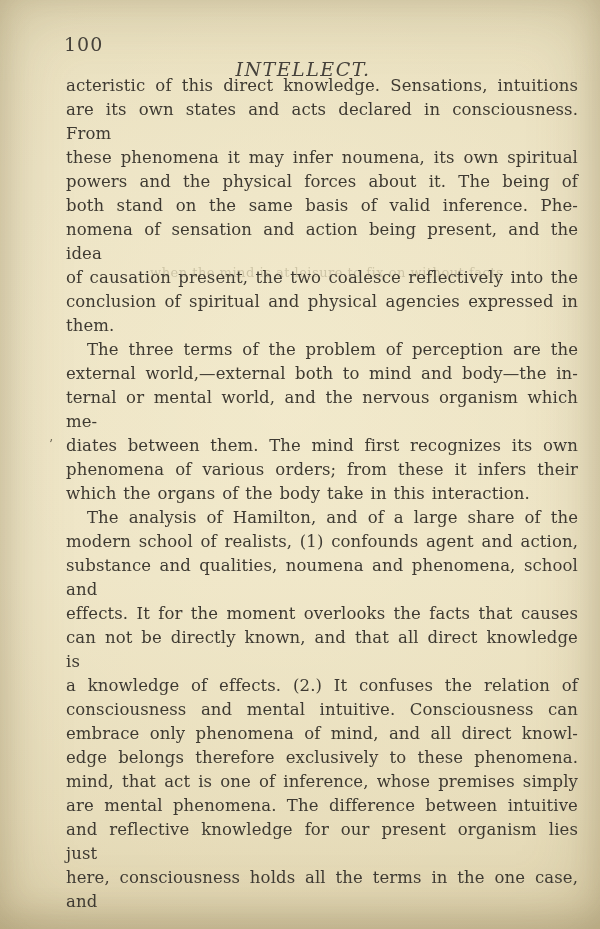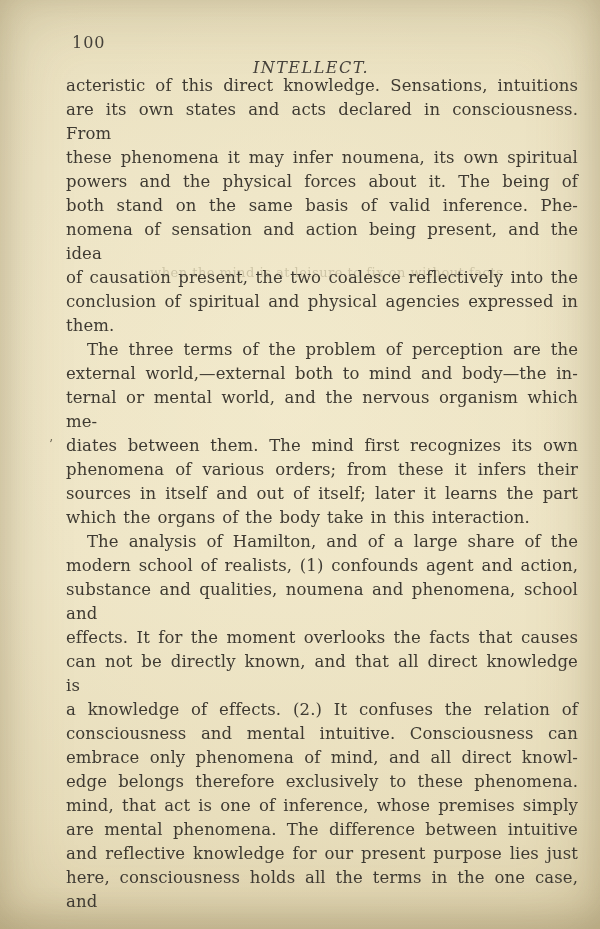--- a/index.html
+++ b/index.html
@@ -16,24 +16,24 @@
       radial-gradient(ellipse 150% 120% at 48% 42%, rgba(255,250,225,0.35), rgba(0,0,0,0) 60%),
       linear-gradient(180deg, #e6dcba 0%, #eae0c0 18%, #ebe1c1 62%, #e5dab7 88%, #ded2ad 100%);
     background-color: #e9dfbe;
     box-shadow: inset 0 0 70px rgba(110, 92, 50, 0.28), inset 0 -12px 30px rgba(100, 84, 45, 0.18);
     font-family: "DejaVu Serif", "Liberation Serif", serif;
     color: #3e3a32;
   }
   .running-header {
     position: absolute;
     top: 33px;
-    left: 70px;
+    left: 62px;
     width: 512px;
     height: 20px;
-    font-size: 16px;
+    font-size: 19px;
     text-decoration: underline;
   }
   .page-number {
     position: absolute;
     left: 2px;
     top: 0;
     letter-spacing: 1px;
     color: #45413a;
   }
   .running-head {
@@ -109,32 +109,31 @@
         <div class="line">of causation present, the two coalesce reflectively into the</div>
         <div class="line">conclusion of spiritual and physical agencies expressed in</div>
         <div class="line flush-left">them.</div>
       </div>
       <div class="paragraph">
         <div class="line indent">The three terms of the problem of perception are the</div>
         <div class="line">external world,—external both to mind and body—the in-</div>
         <div class="line">ternal or mental world, and the nervous organism which me-</div>
         <div class="line">diates between them.  The mind first recognizes its own</div>
         <div class="line">phenomena of various orders; from these it infers their</div>
-        <div class="line">sources in itself and out of itself; later it learns the part</div>
         <div class="line flush-left">which the organs of the body take in this interaction.</div>
       </div>
       <div class="paragraph">
         <div class="line indent">The analysis of Hamilton, and of a large share of the</div>
         <div class="line">modern school of realists, (1) confounds agent and action,</div>
         <div class="line">substance and qualities, noumena and phenomena, school and</div>
         <div class="line">effects.  It for the moment overlooks the facts that causes</div>
         <div class="line">can not be directly known, and that all direct knowledge is</div>
         <div class="line">a knowledge of effects.  (2.) It confuses the relation of</div>
         <div class="line">consciousness and mental intuitive.  Consciousness can</div>
         <div class="line">embrace only phenomena of mind, and all direct knowl-</div>
         <div class="line">edge belongs therefore exclusively to these phenomena.</div>
         <div class="line">mind, that act is one of inference, whose premises simply</div>
         <div class="line">are mental phenomena.  The difference between intuitive</div>
-        <div class="line">and reflective knowledge for our present purpose lies just</div>
+        <div class="line">and reflective knowledge for our present organism lies just</div>
         <div class="line">here, consciousness holds all the terms in the one case, and</div>
       </div>
     </div>
 </div>
 
 </body></html>

